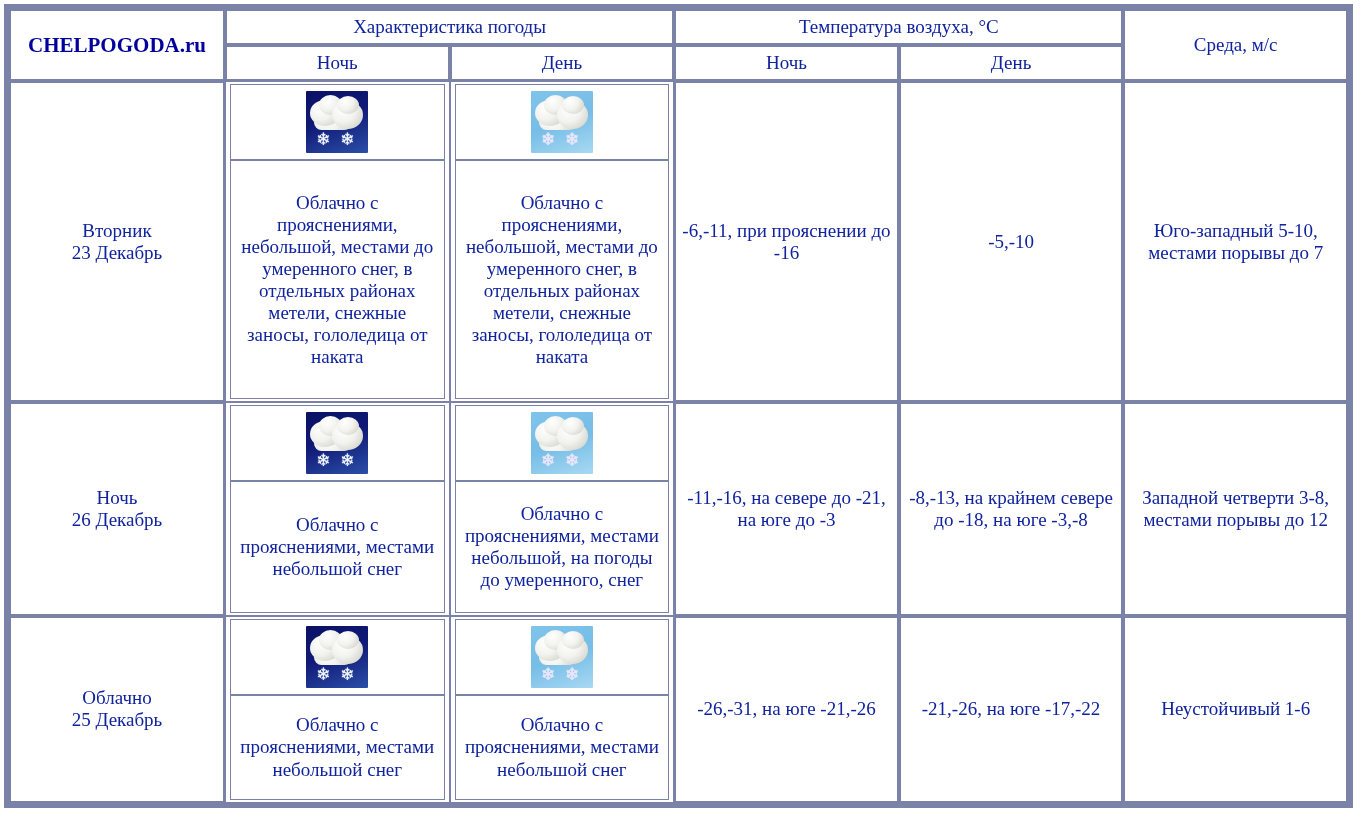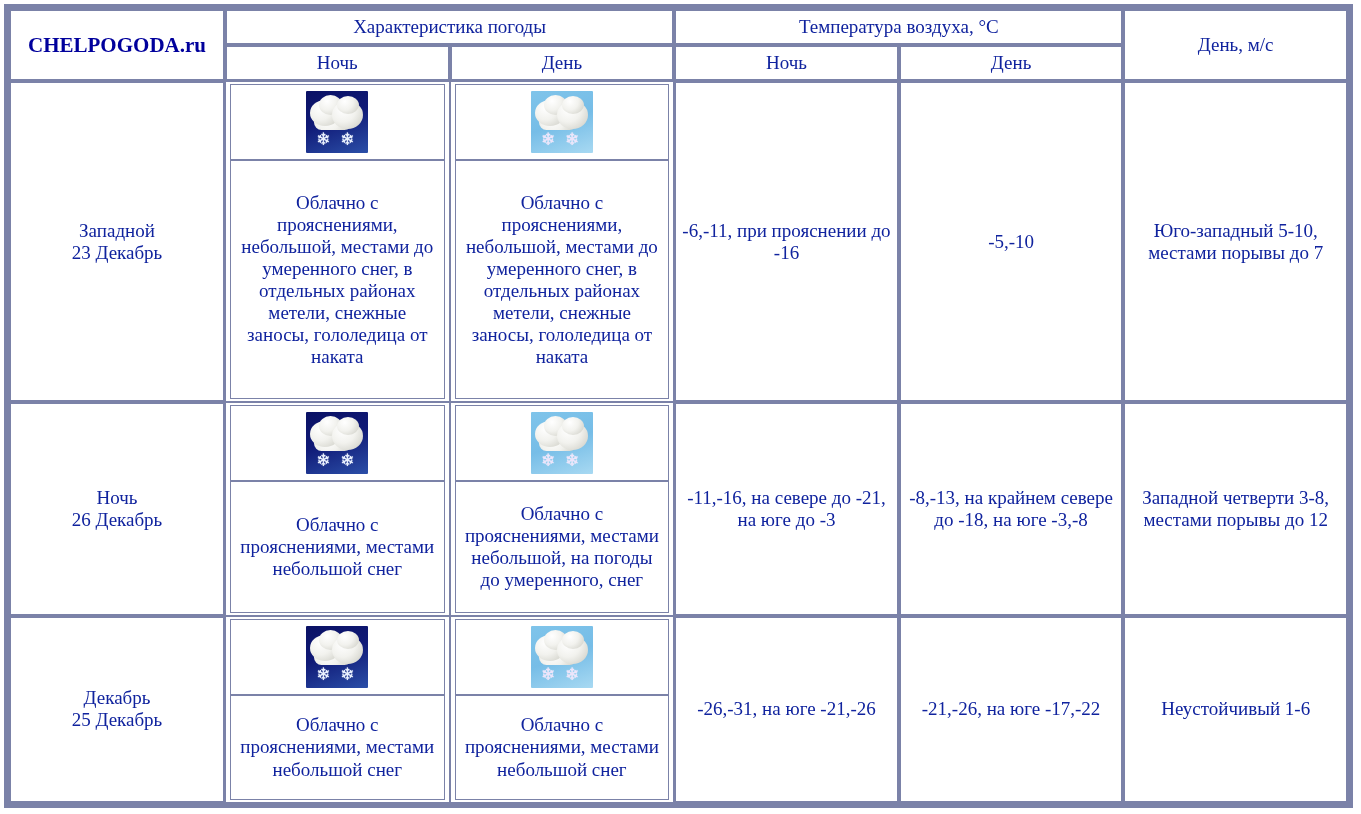--- a/index.html
+++ b/index.html
@@ -144,33 +144,33 @@
 <div class="wx-wrap">
   <table class="wx">
     <tbody>
 
       <tr>
         <td class="logo-cell" rowspan="2">
           <span class="logo-text">CHELPOGODA.ru</span>
         </td>
         <th class="hdr" colspan="2">Характеристика погоды</th>
         <th class="hdr" colspan="2">Температура воздуха, °C</th>
-        <th class="hdr" rowspan="2">День, м/с</th>
+        <th class="hdr" rowspan="2">Среда, м/с</th>
       </tr>
 
       <tr>
         <th class="hdr col-night-desc">Ночь</th>
         <th class="hdr col-day-desc">День</th>
         <th class="hdr col-night-temp">Ночь</th>
         <th class="hdr col-day-temp">День</th>
       </tr>
 
       <tr>
         <td class="day-name">
-          <div>Западной</div>
+          <div>Вторник</div>
           <div>23 Декабрь</div>
         </td>
         <td class="inner-holder">
           <table class="inner">
             <tbody>
                 <tr>
               <td class="icon-cell">
                 <span class="wx-icon night">
                   <span class="cloud c5"></span><span class="cloud c1"></span><span class="cloud c2"></span><span class="cloud c3"></span><span class="cloud c4"></span>
                   <span class="flake f1">❄</span><span class="flake f2">❄</span>
@@ -244,21 +244,21 @@
           </tbody>
             </table>
         </td>
         <td class="temp-cell">-11,-16, на севере до -21, на юге до -3</td>
         <td class="temp-cell">-8,-13, на крайнем севере до -18, на юге -3,-8</td>
         <td class="wind-cell">Западной четверти 3-8, местами порывы до 12</td>
       </tr>
 
       <tr>
         <td class="day-name">
-          <div>Декабрь</div>
+          <div>Облачно</div>
           <div>25 Декабрь</div>
         </td>
         <td class="inner-holder">
           <table class="inner">
             <tbody>
                 <tr>
               <td class="icon-cell">
                 <span class="wx-icon night">
                   <span class="cloud c5"></span><span class="cloud c1"></span><span class="cloud c2"></span><span class="cloud c3"></span><span class="cloud c4"></span>
                   <span class="flake f1">❄</span><span class="flake f2">❄</span>

